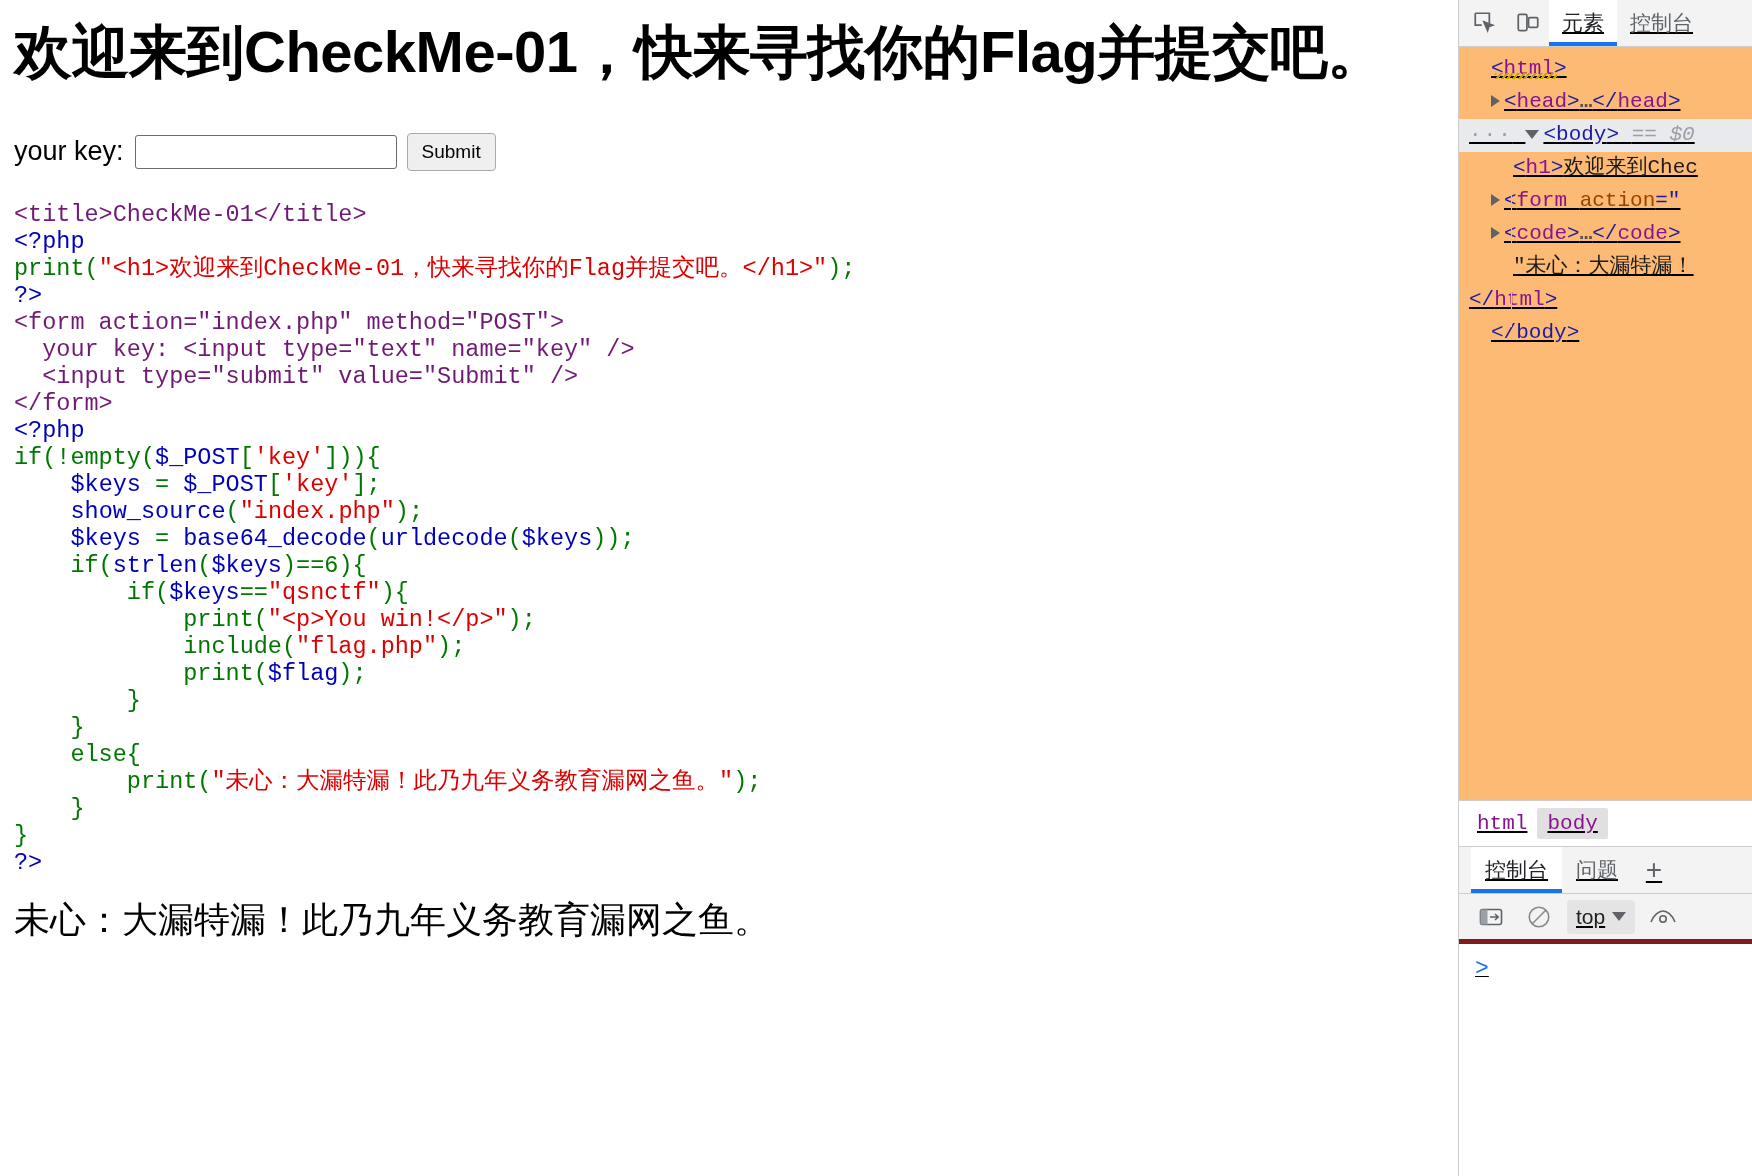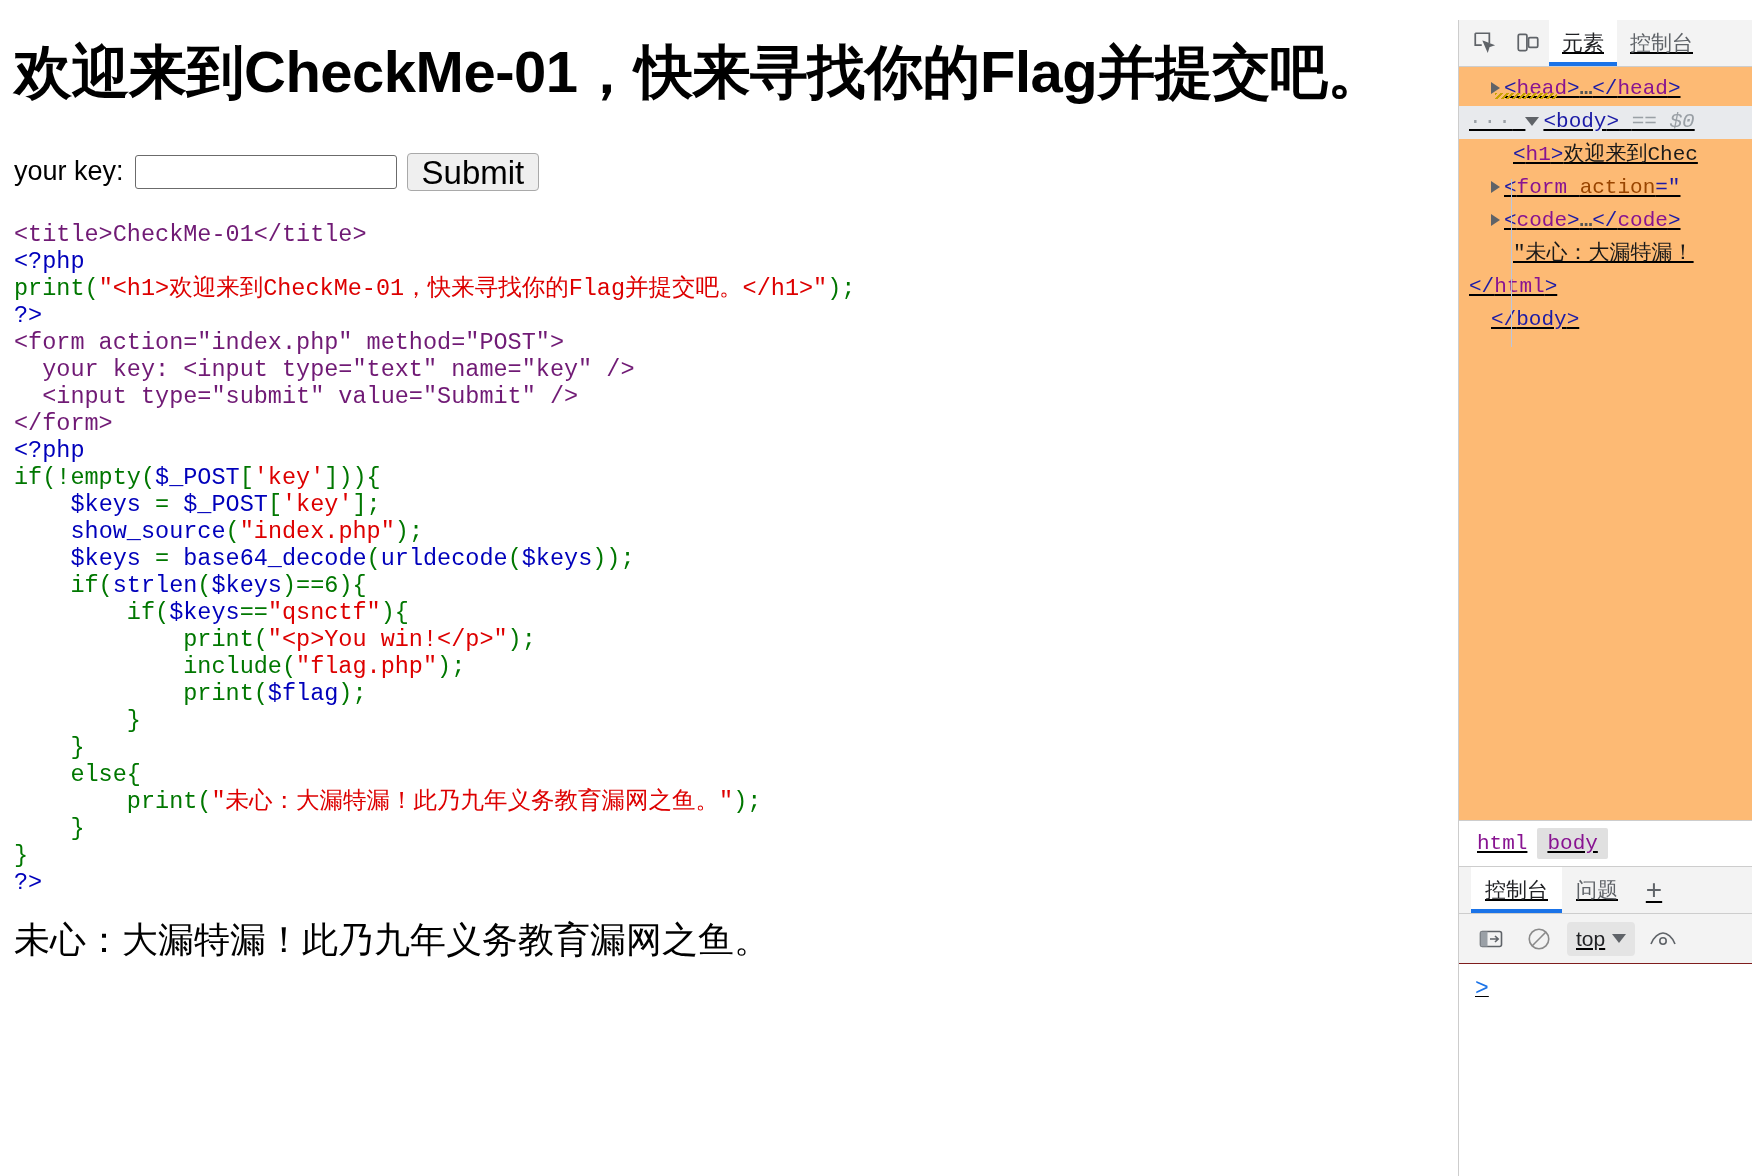--- a/index.html
+++ b/index.html
@@ -3,21 +3,21 @@
 <meta charset="utf-8">
 <style>
   * { box-sizing: border-box; }
   html, body {
     margin: 0; padding: 0;
     width: 1752px; height: 1176px;
     overflow: hidden;
     background: #ffffff;
     font-family: "Liberation Sans", "DejaVu Sans", sans-serif;
   }
-  .screen { position: relative; width: 1752px; height: 1020px; display: flex; margin-top: 20px; }
+  .screen { position: relative; width: 1752px; height: 1020px; display: flex; }
 
   
   .page {
     width: 1458px; height: 1176px;
     background: #fff;
     padding: 0 16px 0 14px;
     overflow: hidden;
     position: relative;
   }
   .page-h1 {
@@ -46,21 +46,21 @@
     background: #fff;
     font-family: "Liberation Sans", sans-serif;
     font-size: 17px;
     padding: 2px 5px;
     outline: none;
   }
   .submit-btn {
     margin-left: 10px;
     height: 38px;
     padding: 0 14px;
-    font-size: 33px;
+    font-size: 19px;
     font-family: "Liberation Sans", sans-serif;
     background: #efefef;
     border: 1px solid #a9a9a9;
     border-radius: 4px;
     color: #000;
     cursor: pointer;
   }
 
   
   .source {
@@ -220,21 +220,21 @@
     position: absolute; left: 0; right: 0; bottom: 0;
     height: 4px; background: #1a73e8;
   }
   .plus-btn {
     display: flex; align-items: center; justify-content: center;
     width: 44px; font-size: 28px; color: #5f6368; cursor: pointer;
   }
   .console-toolbar {
     height: 50px; min-height: 50px;
     background: #f3f3f3;
-    border-bottom: 1px solid #7f1d1d;
+    border-bottom: 5px solid #7f1d1d;
     display: flex; align-items: center;
     padding-left: 12px;
     gap: 8px;
   }
   .ct-btn {
     width: 40px; height: 36px;
     display: flex; align-items: center; justify-content: center;
     cursor: pointer;
   }
   .ctx-select {
@@ -295,20 +295,21 @@
         <svg width="26" height="26" viewBox="0 0 24 24" fill="none" stroke="#5f6368" stroke-width="1.6">
           <rect x="3" y="4" width="8" height="15" rx="1.4"></rect>
           <rect x="12.5" y="7" width="8.5" height="9" rx="1.2"></rect>
         </svg>
       </div>
       <div class="dt-tab active">元素</div>
       <div class="dt-tab">控制台</div>
     </div>
 
     <div class="dom-tree" id="dom-tree">
+        <div class="dom-row" style="padding-left: 32px;"><span class="tag-b">&lt;</span><span class="tag-p">html</span><span class="tag-b">&gt;</span></div>
         <div class="dom-row" style="padding-left: 32px;"><span class="tri"></span><span class="tag-b">&lt;</span><span class="tag-p">head</span><span class="tag-b">&gt;</span><span class="ellip">…</span><span class="tag-b">&lt;/</span><span class="tag-p">head</span><span class="tag-b">&gt;</span></div>
         <div class="dom-row selected" style="padding-left: 10px;"><span class="dots">···</span> <span class="tri open"></span><span class="tag-b">&lt;</span><span class="tag-b">body</span><span class="tag-b">&gt;</span> <span class="eq0">== $0</span></div>
         <div class="dom-row" style="padding-left: 54px;"><span class="tag-b">&lt;</span><span class="tag-p">h1</span><span class="tag-b">&gt;</span><span class="txt-n">欢迎来到Chec</span></div>
         <div class="dom-row" style="padding-left: 32px;"><span class="tri"></span><span class="tag-b">&lt;</span><span class="tag-p">form</span> <span class="attr-n">action</span><span class="tag-b">="</span></div>
         <div class="dom-row" style="padding-left: 32px;"><span class="tri"></span><span class="tag-b">&lt;</span><span class="tag-p">code</span><span class="tag-b">&gt;</span><span class="ellip">…</span><span class="tag-b">&lt;/</span><span class="tag-p">code</span><span class="tag-b">&gt;</span></div>
         <div class="dom-row" style="padding-left: 54px;"><span class="txt-n">"未心：大漏特漏！</span></div>
         <div class="dom-row" style="padding-left: 10px;"><span class="tag-b">&lt;/</span><span class="tag-p">html</span><span class="tag-b">&gt;</span></div>
         <div class="dom-row" style="padding-left: 32px;"><span class="tag-b">&lt;/</span><span class="tag-b">body</span><span class="tag-b">&gt;</span></div>
         <div class="squiggle"></div>
         <div class="body-guide" style="left: 52px; top: 112px; height: 168px; bottom: auto;"></div>

